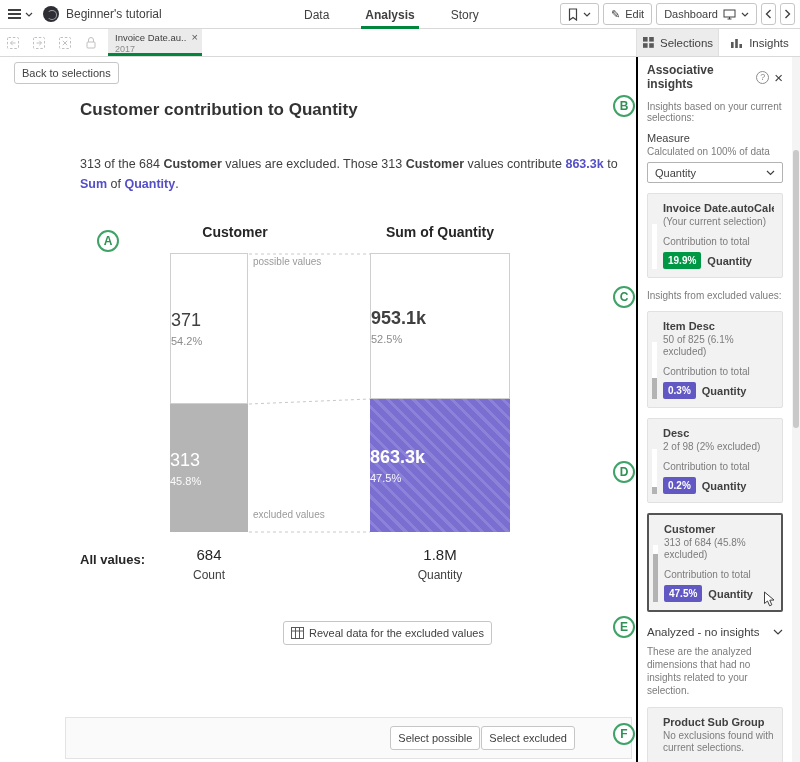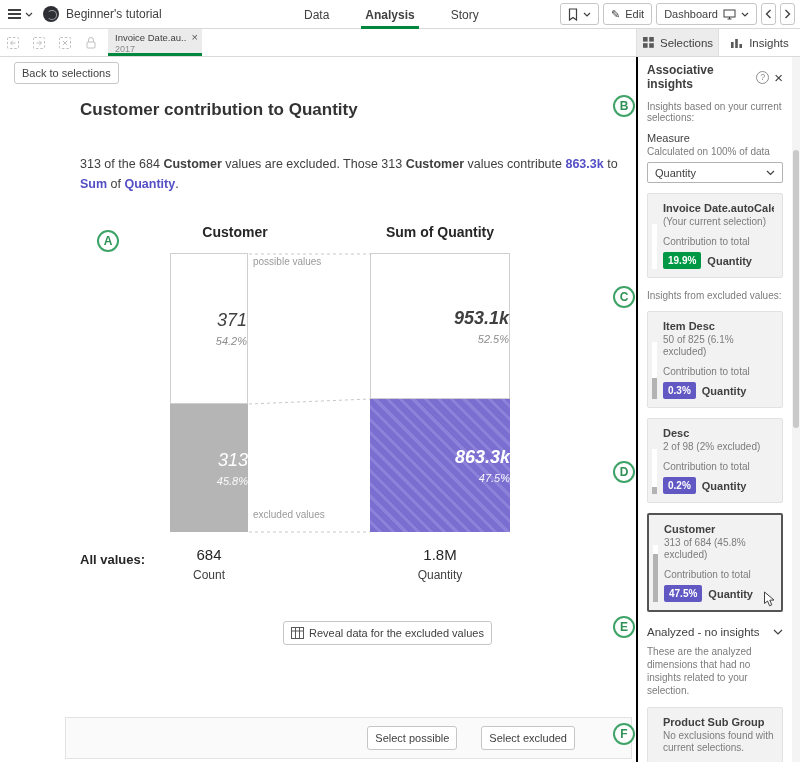--- a/index.html
+++ b/index.html
@@ -47,22 +47,22 @@
   .main { position:absolute; top:57px; left:0; width:636px; height:705px; background:#fff; }
   .back-btn { position:absolute; left:14px; top:5px; }
   .page-title { position:absolute; left:80px; top:43px; font-size:17px; color:#333; }
   .page-title b { font-weight:bold; }
   .summary { position:absolute; left:80px; top:97px; width:540px; font-size:12.5px;
              line-height:20px; color:#404040; }
   .summary .b { font-weight:bold; }
   .summary .p { font-weight:bold; color:#544fc6; }
   .col-header { position:absolute; top:167px; font-size:14px; font-weight:bold; color:#262626; text-align:center; }
   #colh1 { left:160px; width:150px; } #colh2 { left:365px; width:150px; }
-  .bar { position:absolute; display:flex; flex-direction:column; align-items:flex-end;
-         justify-content:center; gap:4px; cursor:pointer;font-style:italic; }
+  .bar { position:absolute; display:flex; flex-direction:column; align-items:flex-start;
+         justify-content:center; gap:4px; cursor:pointer; }
   .bar .v { font-size:18px; }
   .bar .pc { font-size:11px; }
   #bar-cust-pos { left:170px; top:196px; width:78px; height:151px; background:#fff; border:1px solid #cfcfcf; }
   #bar-cust-pos .pc, #bar-qty-pos .pc { color:#8c8c8c; }
   #bar-cust-exc { left:170px; top:347px; width:78px; height:128px; background:#b5b5b5; color:#fff; }
   #bar-qty-pos { left:370px; top:196px; width:140px; height:146px; background:#fff; border:1px solid #cfcfcf; }
   #bar-qty-pos .v { font-weight:bold; }
   #bar-qty-exc { left:370px; top:342px; width:140px; height:133px; color:#fff;
                  background:repeating-linear-gradient(45deg,#7a6ed0 0px,#7a6ed0 6px,#8c82d9 6px,#8c82d9 9px); }
   #bar-qty-exc .v { font-weight:bold; }
@@ -72,21 +72,21 @@
   #lbl-pos { left:253px; top:199px; } #lbl-exc { left:253px; top:452px; }
   .allvals-label { position:absolute; left:80px; top:495px; font-size:13px; font-weight:bold; color:#262626; }
   .total-val { position:absolute; top:489px; font-size:15px; color:#262626; text-align:center; }
   .total-lbl { position:absolute; top:511px; font-size:12px; color:#404040; text-align:center; }
   #tv1,#tl1 { left:170px; width:78px;text-align:center; } #tv2,#tl2 { left:370px; width:140px; }
   .reveal-btn { position:absolute; left:283px; top:564px; height:24px; }
   .msgbar { position:absolute; left:65px; top:660px; width:567px; height:42px; background:#fafafa;
             border:1px solid #e3e3e3; display:flex; align-items:center; padding:0 10px; }
   .msg { width:345px; font-size:11px; line-height:15px; color:#404040; }
   .msg b { font-weight:bold; }
-  .msg-btns { margin-left:auto; margin-right:46px; display:flex; gap:24px; }
+  .msg-btns { margin-left:auto; margin-right:46px; display:flex; gap:1px; }
   .msg-btns .btn { height:24px; font-size:11px; }
 
   
   .panel { position:absolute; left:636px; top:57px; width:156px; height:705px; background:#fff;
            border-left:2px solid #000000; padding:6px 9px 16px 9px; overflow:hidden; }
   .p-head { display:flex; align-items:center; gap:5px; }
   .p-title { font-size:12px; font-weight:bold; color:#404040; }
   .help { width:13px; height:13px; border:1px solid #8c8c8c; border-radius:50%; font-size:9px;
           color:#8c8c8c; display:flex; align-items:center; justify-content:center; cursor:pointer;
           flex:0 0 auto; background:#fff; }

